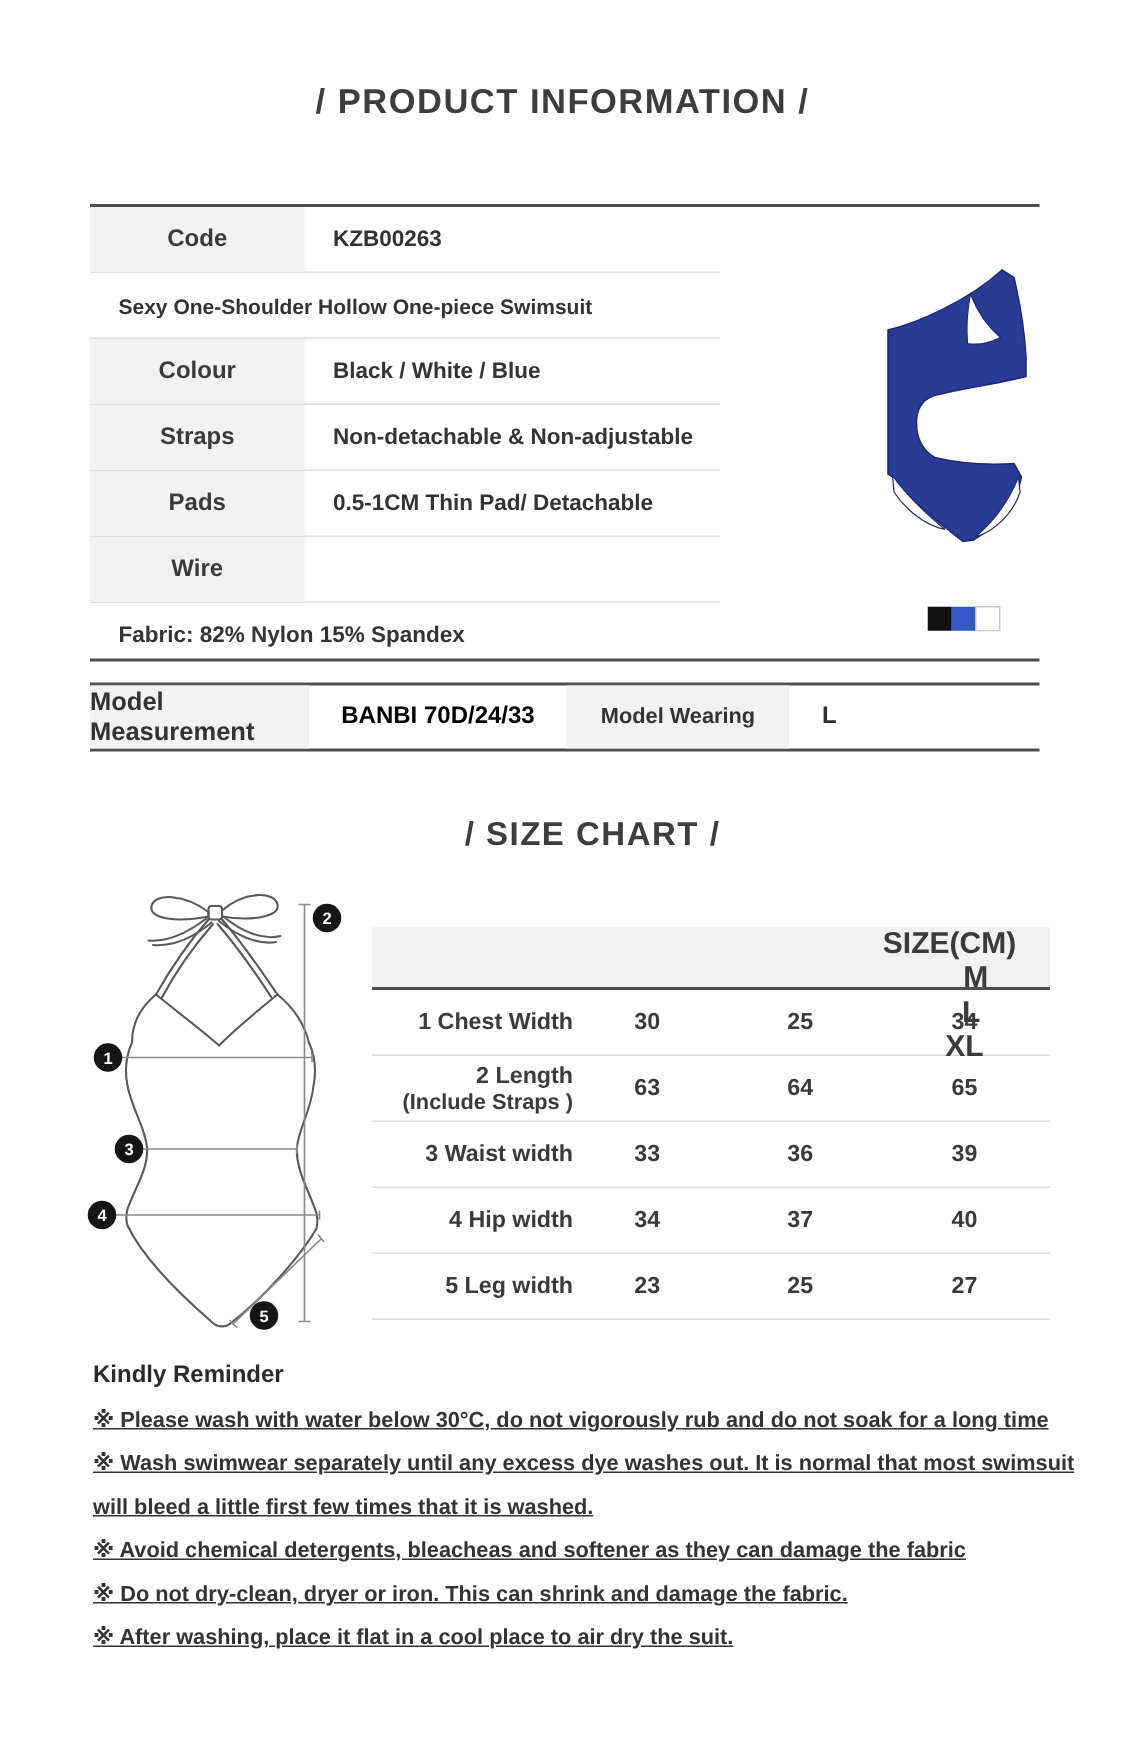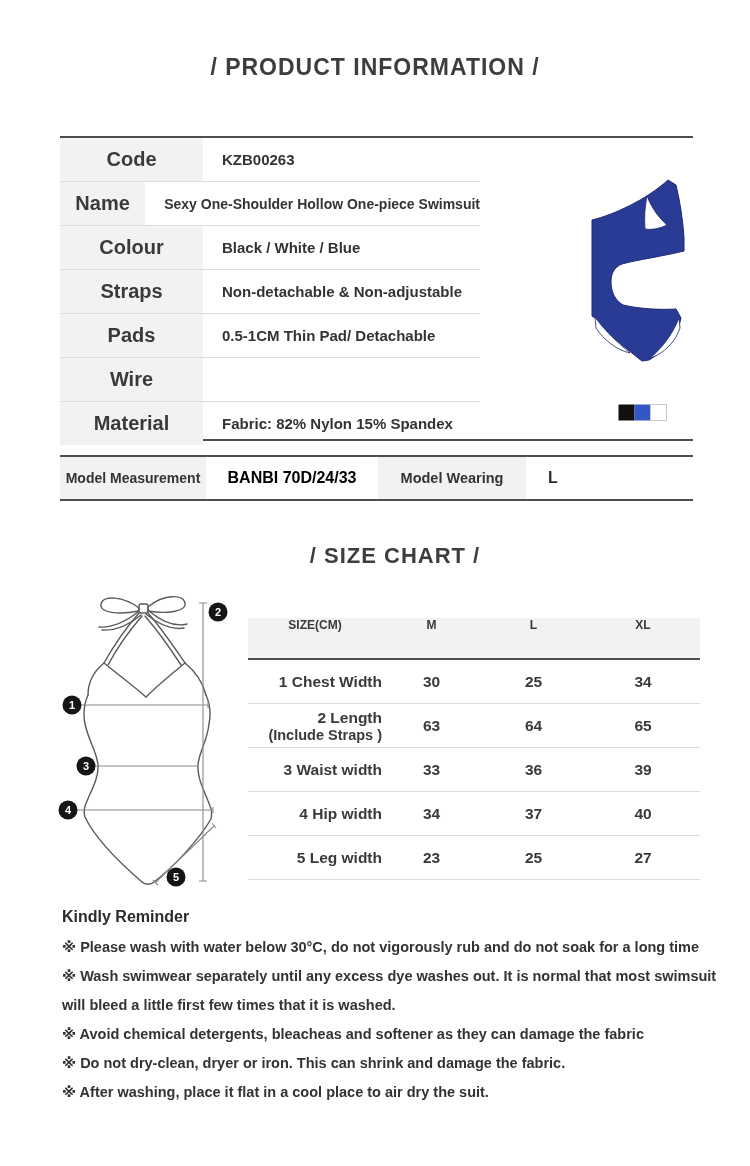--- a/index.html
+++ b/index.html
@@ -9,102 +9,100 @@
   .main-title{position:absolute;top:54px;left:0;width:750px;text-align:center;
               font-size:23px;font-weight:700;color:#3d3d3d;letter-spacing:1px;}
 
   
   .product-section{position:absolute;top:136px;left:60px;width:633px;
                    border-top:2px solid #4e4e4e;border-bottom:2px solid #4e4e4e;height:301px;}
   .spec-table{position:absolute;left:0;top:0;width:420px;}
   .spec-row{display:flex;height:43px;border-bottom:1px solid #dedede;}
   .spec-row:last-child{border-bottom:none;}
   .spec-label{width:143px;background:#f2f2f2;display:flex;align-items:center;justify-content:center;
-              font-size:20px;font-weight:600;color:#3a3a3a;}
+              font-size:16px;font-weight:600;color:#3a3a3a;}
   .spec-value{flex:1;display:flex;align-items:center;padding-left:19px;font-size:15px;
               font-weight:600;color:#333;white-space:nowrap;}
   .spec-value.name-value{font-size:14px;}
 
   .product-photo{position:absolute;left:508px;top:20px;}
   .color-swatches{position:absolute;left:558px;top:266px;}
 
   
   .model-section{position:absolute;top:455px;left:60px;width:633px;height:46px;box-sizing:border-box;
                  border-top:2px solid #4e4e4e;border-bottom:2px solid #4e4e4e;display:flex;}
   .m-cell{display:flex;align-items:center;justify-content:center;}
-  .m-label1{width:146px;background:#f2f2f2;font-size:14px;font-weight:600;color:#333;}
+  .m-label1{width:146px;background:#f2f2f2;font-size:17px;font-weight:600;color:#333;}
   .m-val1{width:172px;font-size:16px;font-weight:700;color:#000000;}
   .m-label2{width:148px;background:#f2f2f2;font-size:14.5px;font-weight:600;color:#333;text-align:right;}
   .m-val2{flex:1;justify-content:flex-start;padding-left:22px;font-size:16px;font-weight:700;color:#2e2e2e;}
 
   .size-title{position:absolute;top:543px;left:20px;width:750px;text-align:center;
               font-size:22px;font-weight:700;color:#3d3d3d;letter-spacing:1px;}
 
   
   .diagram{position:absolute;left:45px;top:578px;}
   .diagram .suit{stroke:#5a5a5a;stroke-width:1.4;fill:none;stroke-linecap:round;}
   .diagram .meas{stroke:#8a8a8a;stroke-width:1.1;fill:none;}
   .diagram .marker circle{fill:#151515;}
   .diagram .marker text{fill:#fff;font-size:11px;font-weight:700;text-anchor:middle;
                         font-family:"Liberation Sans","DejaVu Sans",sans-serif;}
 
   
   .size-table{position:absolute;left:248px;top:618px;width:452px;}
   .sc-header{display:flex;height:40px;background:#f2f2f2;border-bottom:2px solid #4e4e4e;
-             align-items:flex-start;font-size:12px;font-weight:700;color:#3a3a3a;}
+             align-items:flex-end;font-size:20px;font-weight:700;color:#3a3a3a;flex-direction:column;}
   .sc-row{display:flex;min-height:43px;border-bottom:1px solid #dcdcdc;align-items:center;
           font-size:15.5px;font-weight:600;color:#3a3a3a;}
   .sc-c0{width:134px;box-sizing:border-box;}
   .sc-header .sc-c0{text-align:center;}
   .sc-row .sc-c0{text-align:right;padding-left:7px;}
   .sc-c1{width:99px;text-align:center;}
   .sc-c2{width:105px;text-align:center;}
   .sc-c3{width:114px;text-align:center;}
   .sc-sublabel{display:block;font-size:14.5px;padding-left:12px;}
   .sc-sublabel:empty{display:none;}
 
   
   .reminder{position:absolute;left:62px;top:908px;width:655px;}
   .rem-title{font-size:16px;font-weight:700;color:#2b2b2b;margin-bottom:7px;}
-  .rem-line{font-size:14.5px;font-weight:600;color:#333;line-height:29px;}
+  .rem-line{font-size:14.5px;font-weight:600;color:#333;line-height:29px;text-decoration:underline;}
 </style>
 </head>
 <body>
 
 <div class="canvas">
 
   <div class="main-title">/ PRODUCT INFORMATION /</div>
 
   <div class="product-section">
     <div class="spec-table">
       <div class="spec-row">
         <div class="spec-label">Code</div>
         <div class="spec-value">KZB00263</div>
       </div>
       <div class="spec-row">
-        <div class="spec-label">Name</div>
         <div class="spec-value name-value">Sexy One-Shoulder Hollow One-piece Swimsuit</div>
       </div>
       <div class="spec-row">
         <div class="spec-label">Colour</div>
         <div class="spec-value">Black / White / Blue</div>
       </div>
       <div class="spec-row">
         <div class="spec-label">Straps</div>
         <div class="spec-value">Non-detachable &amp; Non-adjustable</div>
       </div>
       <div class="spec-row">
         <div class="spec-label">Pads</div>
         <div class="spec-value">0.5-1CM Thin Pad/ Detachable</div>
       </div>
       <div class="spec-row">
         <div class="spec-label">Wire</div>
       </div>
       <div class="spec-row">
-        <div class="spec-label">Material</div>
         <div class="spec-value">Fabric: 82% Nylon 15% Spandex</div>
       </div>
     </div>
 
     <svg class="product-photo" width="180" height="280" viewBox="0 0 180 280">
       <path fill="#2a3b96" stroke="#1b2a70" stroke-width="1" d="M100,22 L108,27
                C112,44 115,62 116,80 L116,93
                C96,98 68,102 54,106
                C46,109 43,116 43,124
                C43,134 47,142 55,147

